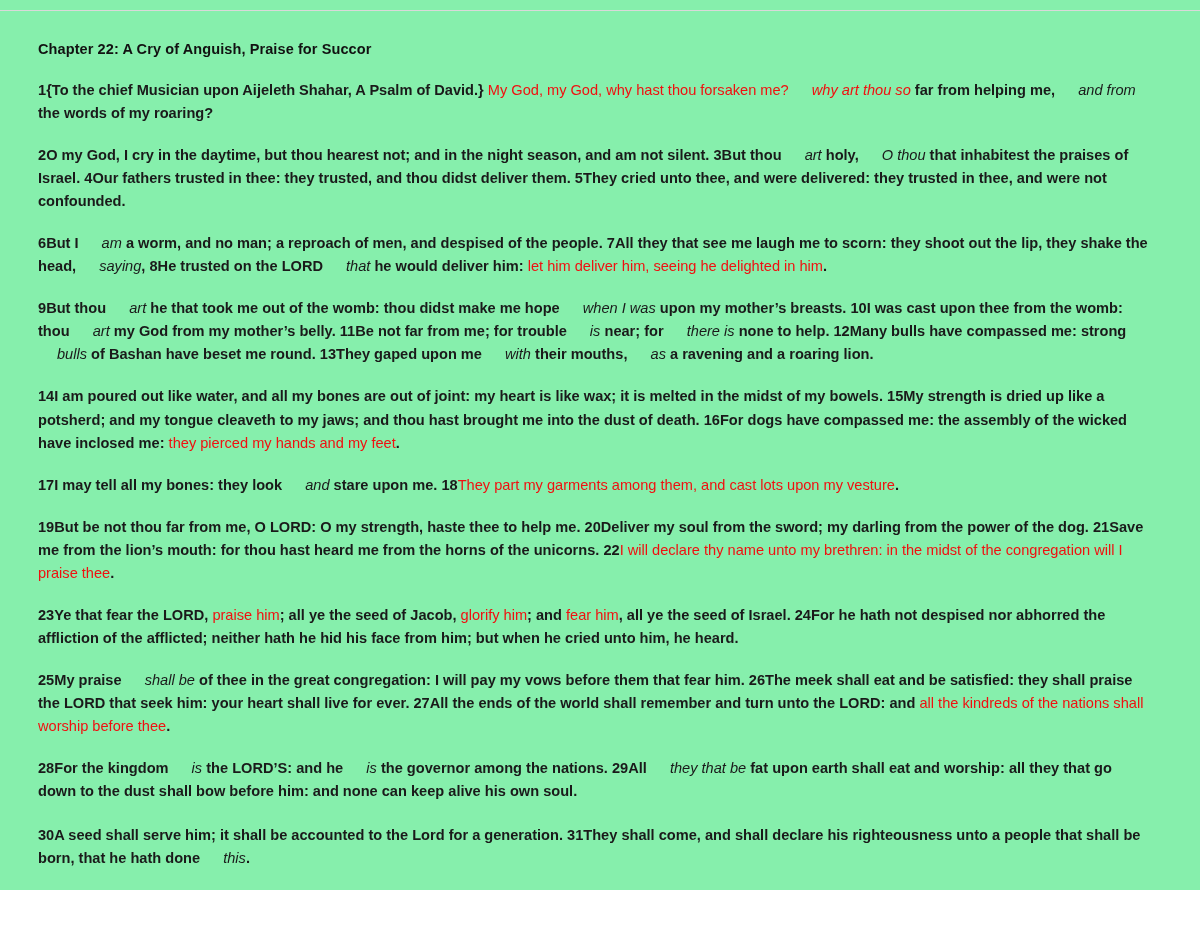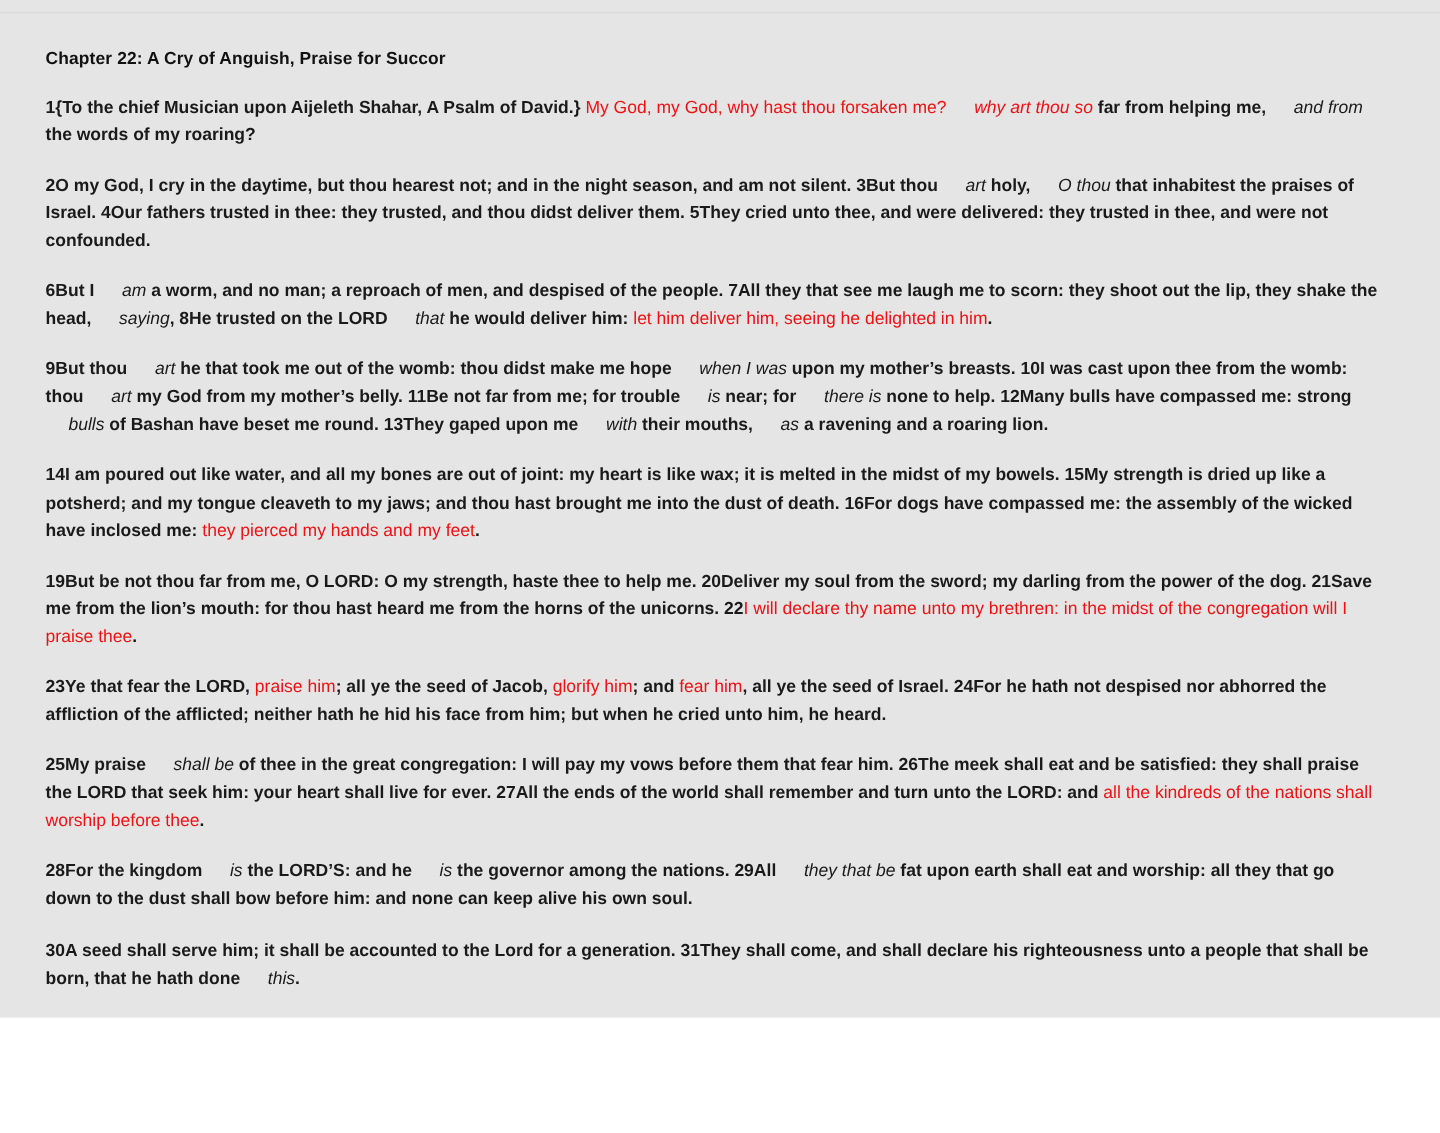--- a/index.html
+++ b/index.html
@@ -10,21 +10,21 @@
   body {
     width: 1200px;
     min-height: 944px;
     font-family: "Liberation Sans", sans-serif;
     color: #1a1a1a;
   }
   .page {
     width: 1200px;
     box-sizing: border-box;
     padding: 0;
-    background: #e5e5e5;
+    background: #86efac;
     position: relative;
   }
   .top-rule {
     height: 10px;
     border-bottom: 1px solid #d9d9d9;
     margin: 0;
   }
   .content {
     padding: 22px 50px 20px 38px;
   }
@@ -68,20 +68,21 @@
 <div class="page">
   <div class="top-rule"></div>
   <div class="content">
     <h1 class="chapter-title">Chapter 22: A Cry of Anguish, Praise for Succor</h1>
     <div id="paragraphs">
         <p class="para"><span class="vnum">1</span><span class="plain">{To the chief Musician upon Aijeleth Shahar, A Psalm of David.} </span><span class="red">My God, my God, why hast thou forsaken me?</span><span class="plain"> </span><span class="red it">why art thou so</span><span class="plain"> far from helping me, </span><span class="it">and from</span><span class="plain"> the words of my roaring?</span></p>
         <p class="para"><span class="vnum">2</span><span class="plain">O my God, I cry in the daytime, but thou hearest not; and in the night season, and am not silent. </span><span class="vnum">3</span><span class="plain">But thou </span><span class="it">art</span><span class="plain"> holy, </span><span class="it">O thou</span><span class="plain"> that inhabitest the praises of Israel. </span><span class="vnum">4</span><span class="plain">Our fathers trusted in thee: they trusted, and thou didst deliver them. </span><span class="vnum">5</span><span class="plain">They cried unto thee, and were delivered: they trusted in thee, and were not confounded.</span></p>
         <p class="para"><span class="vnum">6</span><span class="plain">But I </span><span class="it">am</span><span class="plain"> a worm, and no man; a reproach of men, and despised of the people. </span><span class="vnum">7</span><span class="plain">All they that see me laugh me to scorn: they shoot out the lip, they shake the head, </span><span class="it">saying</span><span class="plain">, </span><span class="vnum">8</span><span class="plain">He trusted on the LORD </span><span class="it">that</span><span class="plain"> he would deliver him: </span><span class="red">let him deliver him, seeing he delighted in him</span><span class="plain">.</span></p>
         <p class="para"><span class="vnum">9</span><span class="plain">But thou </span><span class="it">art</span><span class="plain"> he that took me out of the womb: thou didst make me hope </span><span class="it">when I was</span><span class="plain"> upon my mother’s breasts. </span><span class="vnum">10</span><span class="plain">I was cast upon thee from the womb: thou </span><span class="it">art</span><span class="plain"> my God from my mother’s belly. </span><span class="vnum">11</span><span class="plain">Be not far from me; for trouble </span><span class="it">is</span><span class="plain"> near; for </span><span class="it">there is</span><span class="plain"> none to help. </span><span class="vnum">12</span><span class="plain">Many bulls have compassed me: strong </span><span class="it">bulls</span><span class="plain"> of Bashan have beset me round. </span><span class="vnum">13</span><span class="plain">They gaped upon me </span><span class="it">with</span><span class="plain"> their mouths, </span><span class="it">as</span><span class="plain"> a ravening and a roaring lion.</span></p>
         <p class="para"><span class="vnum">14</span><span class="plain">I am poured out like water, and all my bones are out of joint: my heart is like wax; it is melted in the midst of my bowels. </span><span class="vnum">15</span><span class="plain">My strength is dried up like a potsherd; and my tongue cleaveth to my jaws; and thou hast brought me into the dust of death. </span><span class="vnum">16</span><span class="plain">For dogs have compassed me: the assembly of the wicked have inclosed me: </span><span class="red">they pierced my hands and my feet</span><span class="plain">.</span></p>
+        <p class="para"><span class="vnum">17</span><span class="plain">I may tell all my bones: they look </span><span class="it">and</span><span class="plain"> stare upon me. </span><span class="vnum">18</span><span class="red">They part my garments among them, and cast lots upon my vesture</span><span class="plain">.</span></p>
         <p class="para"><span class="vnum">19</span><span class="plain">But be not thou far from me, O LORD: O my strength, haste thee to help me. </span><span class="vnum">20</span><span class="plain">Deliver my soul from the sword; my darling from the power of the dog. </span><span class="vnum">21</span><span class="plain">Save me from the lion’s mouth: for thou hast heard me from the horns of the unicorns. </span><span class="vnum">22</span><span class="red">I will declare thy name unto my brethren: in the midst of the congregation will I praise thee</span><span class="plain">.</span></p>
         <p class="para"><span class="vnum">23</span><span class="plain">Ye that fear the LORD, </span><span class="red">praise him</span><span class="plain">; all ye the seed of Jacob, </span><span class="red">glorify him</span><span class="plain">; and </span><span class="red">fear him</span><span class="plain">, all ye the seed of Israel. </span><span class="vnum">24</span><span class="plain">For he hath not despised nor abhorred the affliction of the afflicted; neither hath he hid his face from him; but when he cried unto him, he heard.</span></p>
         <p class="para"><span class="vnum">25</span><span class="plain">My praise </span><span class="it">shall be</span><span class="plain"> of thee in the great congregation: I will pay my vows before them that fear him. </span><span class="vnum">26</span><span class="plain">The meek shall eat and be satisfied: they shall praise the LORD that seek him: your heart shall live for ever. </span><span class="vnum">27</span><span class="plain">All the ends of the world shall remember and turn unto the LORD: and </span><span class="red">all the kindreds of the nations shall worship before thee</span><span class="plain">.</span></p>
         <p class="para"><span class="vnum">28</span><span class="plain">For the kingdom </span><span class="it">is</span><span class="plain"> the LORD’S: and he </span><span class="it">is</span><span class="plain"> the governor among the nations. </span><span class="vnum">29</span><span class="plain">All </span><span class="it">they that be</span><span class="plain"> fat upon earth shall eat and worship: all they that go down to the dust shall bow before him: and none can keep alive his own soul.</span></p>
         <p class="para"><span class="vnum">30</span><span class="plain">A seed shall serve him; it shall be accounted to the Lord for a generation. </span><span class="vnum">31</span><span class="plain">They shall come, and shall declare his righteousness unto a people that shall be born, that he hath done </span><span class="it">this</span><span class="plain">.</span></p>
       </div>
   </div>
 </div>
 
 </body></html>

